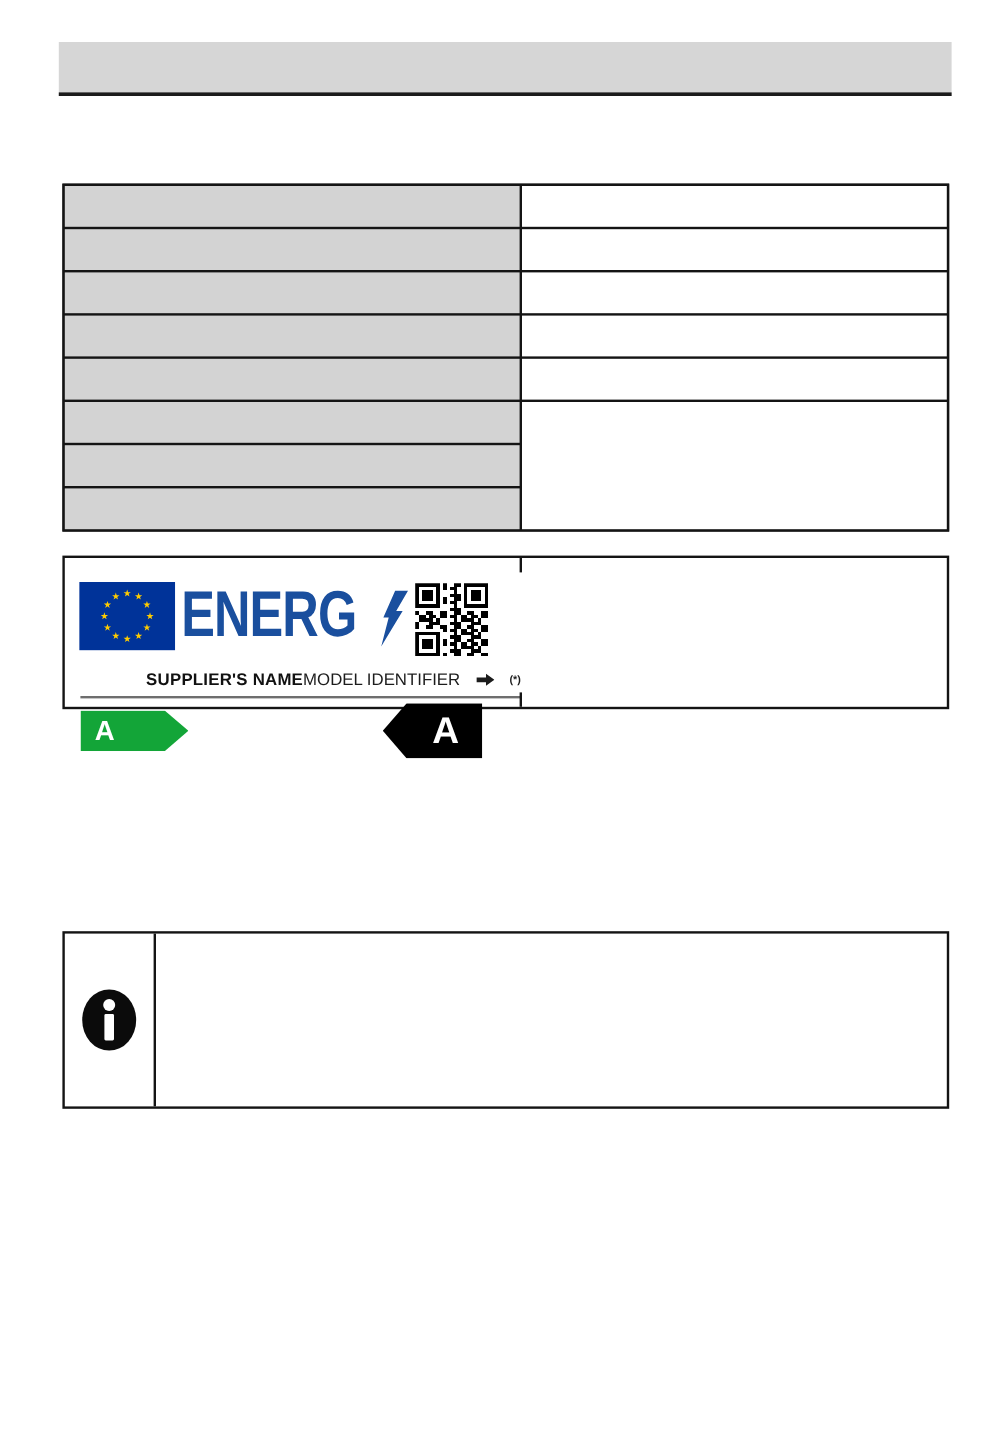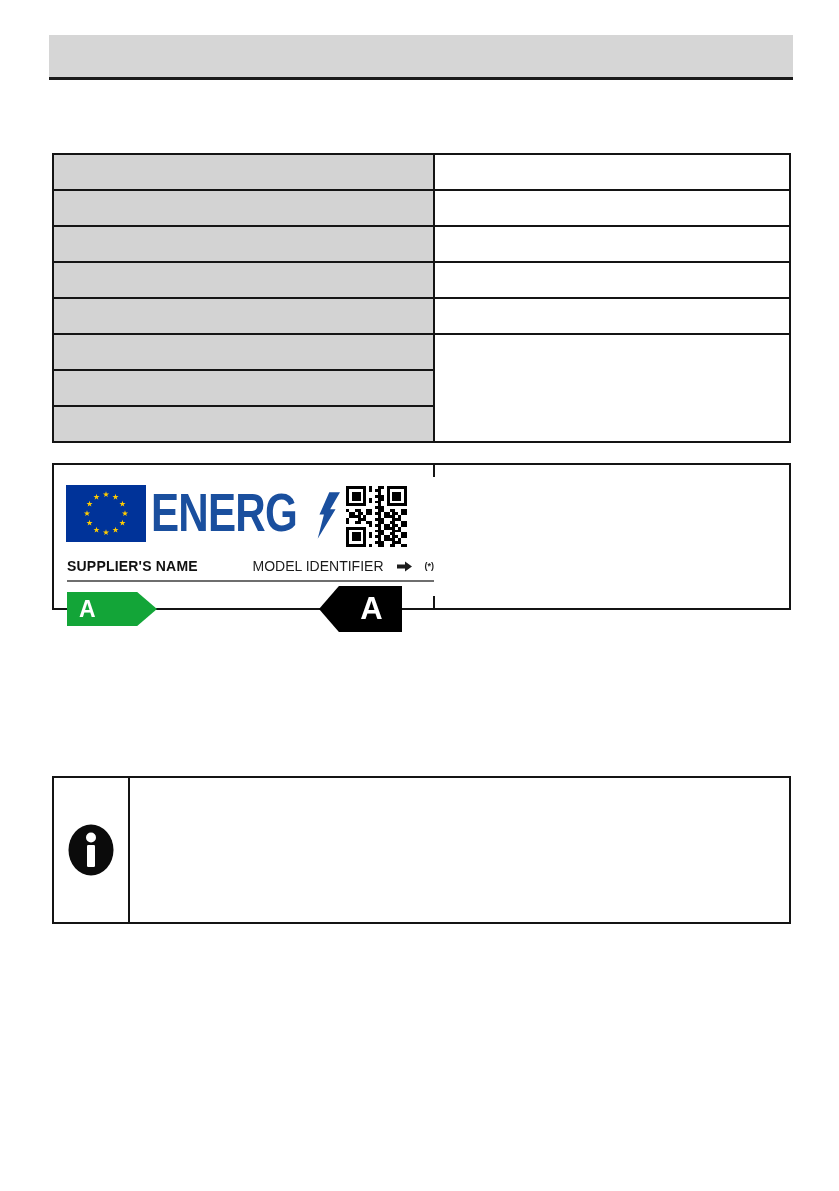--- a/index.html
+++ b/index.html
@@ -14,36 +14,36 @@
   .spec-table{position:absolute;left:52px;top:153px;width:739px;height:290px;
               box-sizing:border-box;border:2px solid #141414;background:#141414;
               display:grid;grid-template-columns:379px 1fr;grid-template-rows:repeat(8,1fr);
               grid-gap:2px;}
   .spec-table .lbl{background:#d3d3d3;}
   .spec-table .val{background:#ffffff;}
   .spec-table .cell{min-height:0;font-size:12px;line-height:33px;padding:0 8px;
                     overflow:hidden;white-space:nowrap;}
 
   
-  .label-box{position:absolute;left:52px;top:463px;width:739px;height:147px;
+  .label-box{position:absolute;left:52px;top:463px;width:739px;height:128px;
              box-sizing:border-box;border:2px solid #141414;background:#fff;}
   .label-left{position:absolute;left:0;top:0;width:381px;height:100%;}
   .label-right{position:absolute;left:381px;top:0;right:0;height:100%;}
   .tick{position:absolute;left:379px;width:2px;height:12px;background:#141414;}
   .tick.top{top:0;} .tick.bottom{bottom:0;}
 
   .eu-flag{position:absolute;left:12px;top:20px;width:80px;height:57px;}
   .energ-text{position:absolute;left:97px;top:17px;height:60px;line-height:60px;
               font-weight:700;font-size:54px;letter-spacing:-1px;color:#1a4f9e;
               transform:scaleX(0.78);transform-origin:left center;white-space:nowrap;}
   .bolt{position:absolute;left:261px;top:26px;width:25px;height:49px;}
   .qr{position:absolute;left:292px;top:21px;width:61px;height:61px;}
 
   .supplier-row{position:absolute;left:13px;top:90px;width:367px;height:22px;
-                display:flex;align-items:center;justify-content:space-between;
+                display:flex;align-items:center;justify-content:flex-end;
                 border-bottom:2px solid #6e6e6e;padding-bottom:3px;box-sizing:content-box;}
   .supplier-name{font-weight:700;font-size:14px;letter-spacing:0.2px;}
   .model-wrap{display:flex;align-items:center;gap:13px;}
   .model-id{font-size:14px;color:#1c1c1c;}
   .model-note{font-size:9px;font-weight:700;color:#1c1c1c;}
 
   .arrows-row{position:absolute;left:13px;top:119px;width:335px;height:50px;
               display:flex;align-items:center;justify-content:space-between;}
   .arrow-green{width:90px;height:34px;background:#13a538;color:#fff;
                clip-path:polygon(0 0,78% 0,100% 50%,78% 100%,0 100%);

